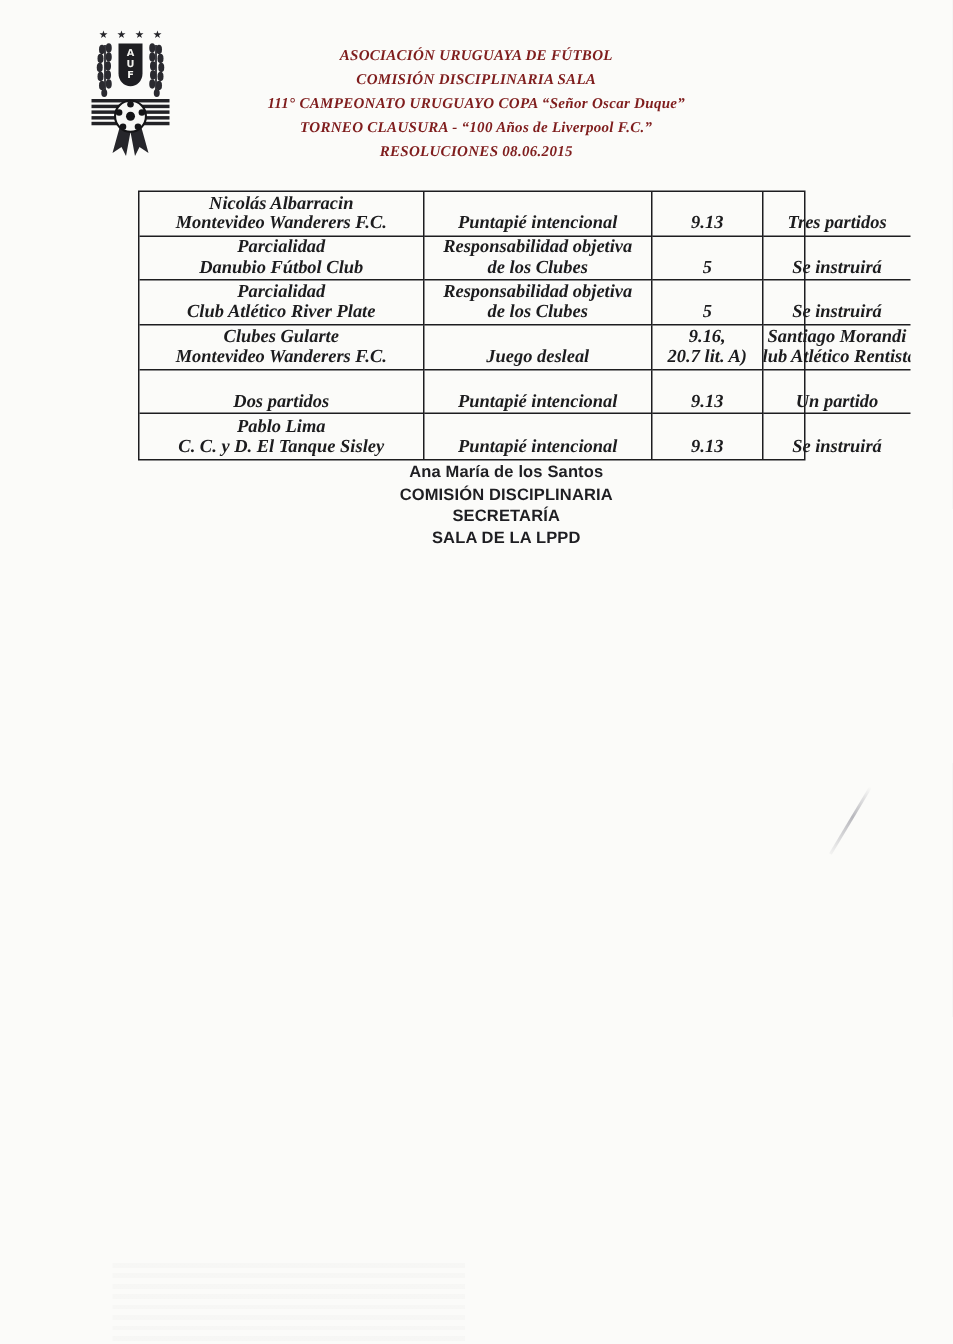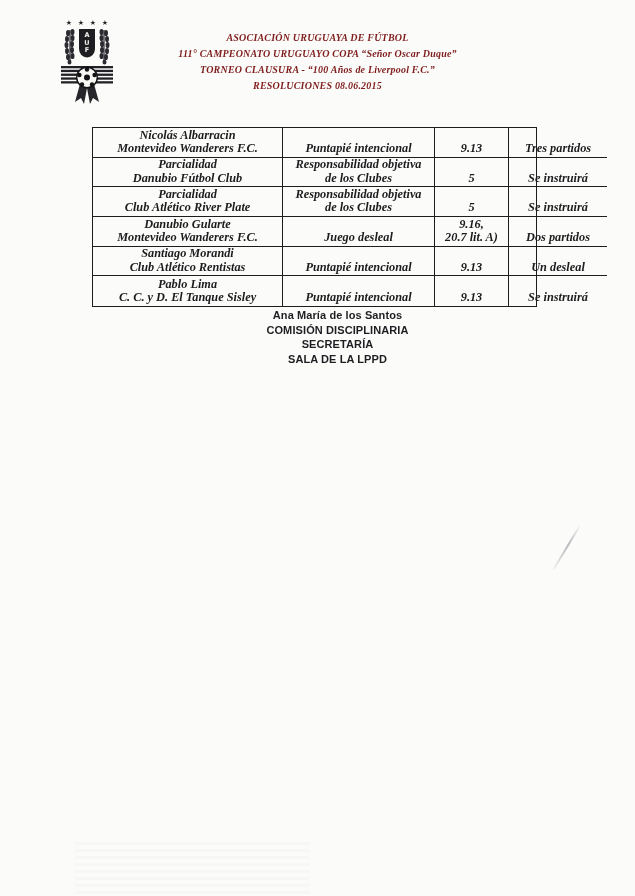--- a/index.html
+++ b/index.html
@@ -113,20 +113,21 @@
       <circle cx="29" cy="54.5" r="2.2" fill="#141416"></circle>
       <circle cx="21.4" cy="60" r="2.2" fill="#141416"></circle>
       <circle cx="36.6" cy="60" r="2.2" fill="#141416"></circle>
       <circle cx="24" cy="69.5" r="2.2" fill="#141416"></circle>
       <circle cx="34" cy="69.5" r="2.2" fill="#141416"></circle>
     </g>
   </svg>
 
   <div class="header">
     <div class="hline">ASOCIACIÓN URUGUAYA DE FÚTBOL</div>
+    <div class="hline">COMISIÓN DISCIPLINARIA SALA</div>
     <div class="hline">111° CAMPEONATO URUGUAYO COPA “Señor Oscar Duque”</div>
     <div class="hline">TORNEO CLAUSURA - “100 Años de Liverpool F.C.”</div>
     <div class="hline">RESOLUCIONES 08.06.2015</div>
   </div>
 
   <div class="stable">
 
     <div class="cell">
         <span>Nicolás Albarracin</span>
         <span>Montevideo Wanderers F.C.</span>
@@ -169,49 +170,49 @@
       </div>
     <div class="cell">
         <span>5</span>
         <span></span>
       </div>
     <div class="cell">
         <span>Se instruirá</span>
       </div>
 
     <div class="cell">
-        <span>Danubio Gularte</span>
+        <span>Clubes Gularte</span>
         <span>Montevideo Wanderers F.C.</span>
       </div>
     <div class="cell">
         <span>Juego desleal</span>
         <span></span>
       </div>
     <div class="cell">
         <span>9.16,</span>
         <span>20.7 lit. A)</span>
       </div>
     <div class="cell">
-        <span>Dos partidos</span>
-      </div>
-
-    <div class="cell">
         <span>Santiago Morandi</span>
         <span>Club Atlético Rentistas</span>
       </div>
+
+    <div class="cell">
+        <span>Dos partidos</span>
+      </div>
     <div class="cell">
         <span>Puntapié intencional</span>
         <span></span>
       </div>
     <div class="cell">
         <span>9.13</span>
         <span></span>
       </div>
     <div class="cell">
-        <span>Un desleal</span>
+        <span>Un partido</span>
       </div>
 
     <div class="cell">
         <span>Pablo Lima</span>
         <span>C. C. y D. El Tanque Sisley</span>
       </div>
     <div class="cell">
         <span>Puntapié intencional</span>
         <span></span>
       </div>

